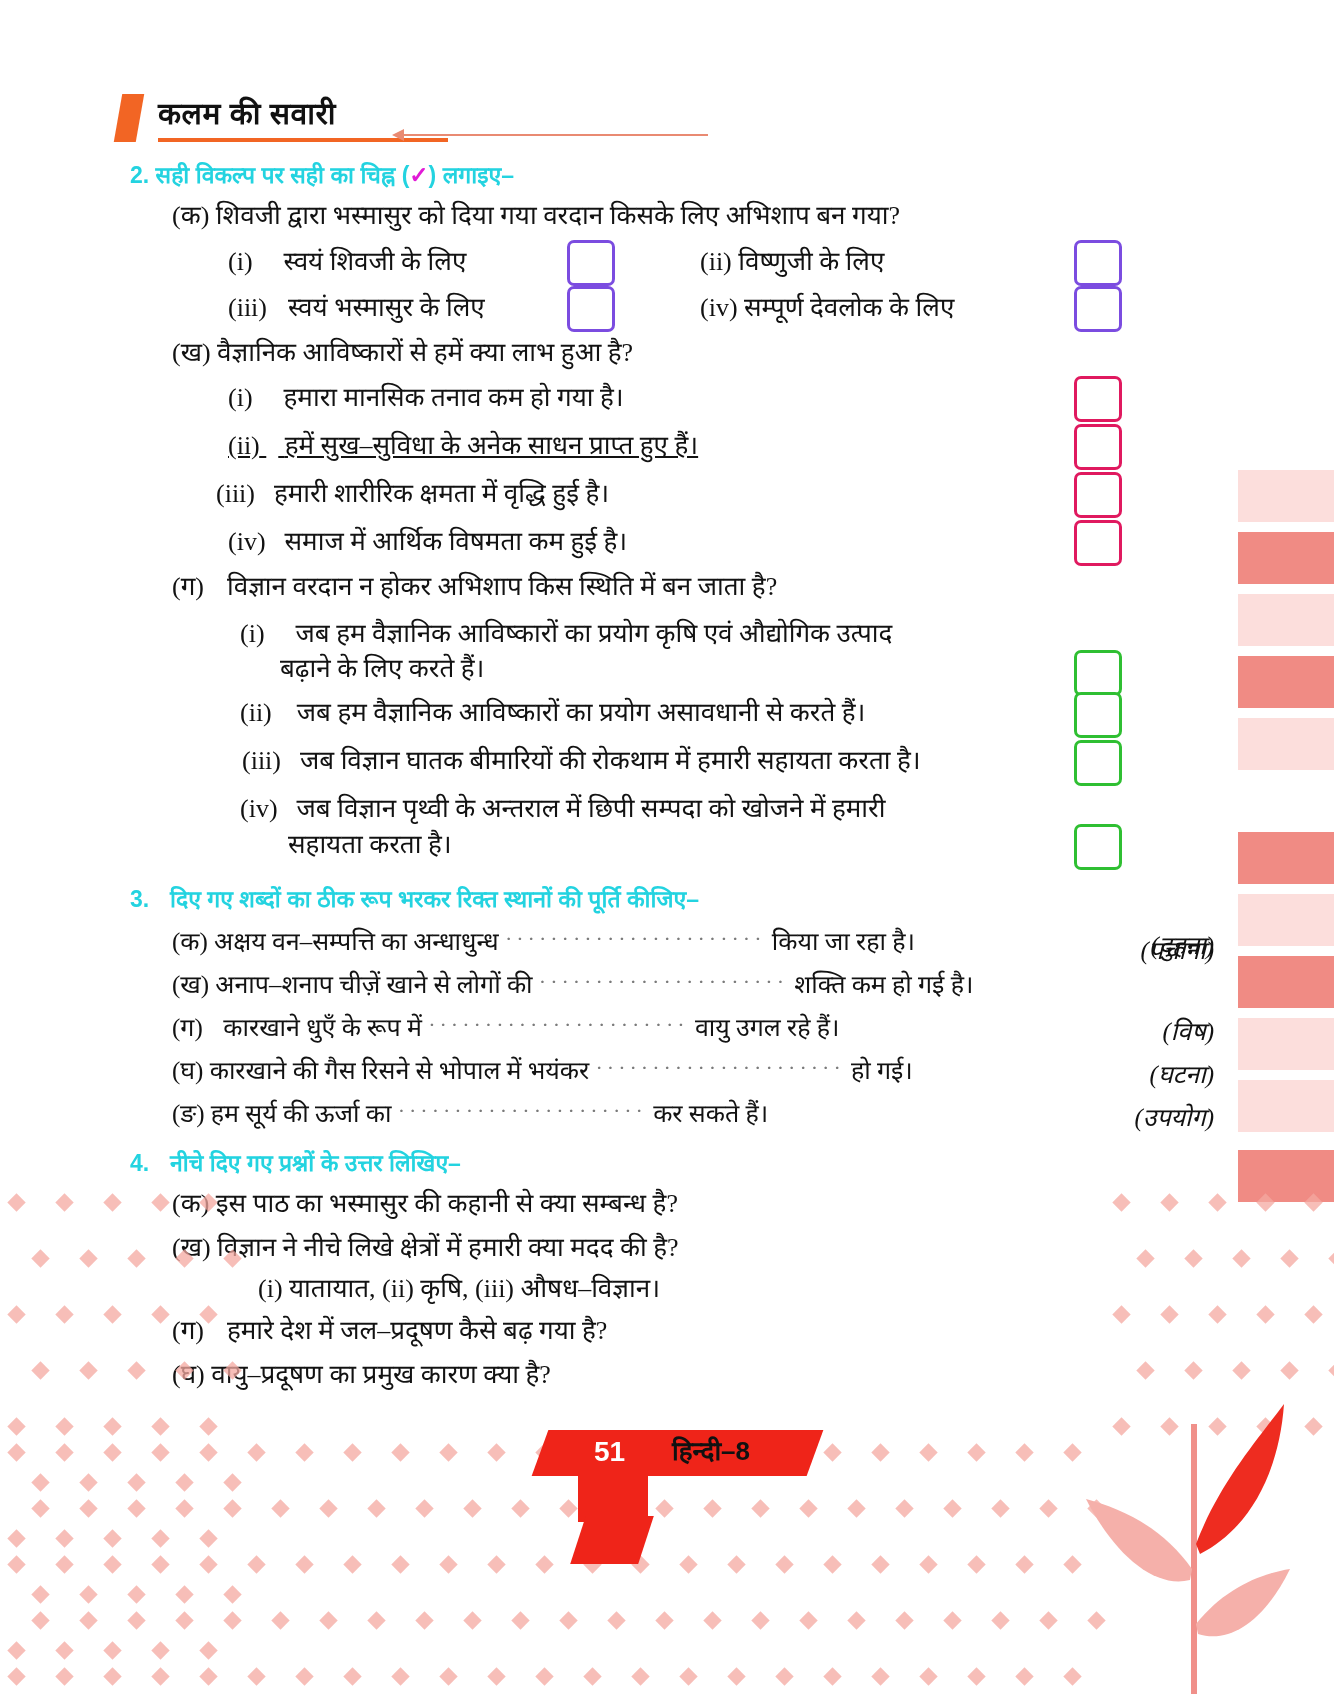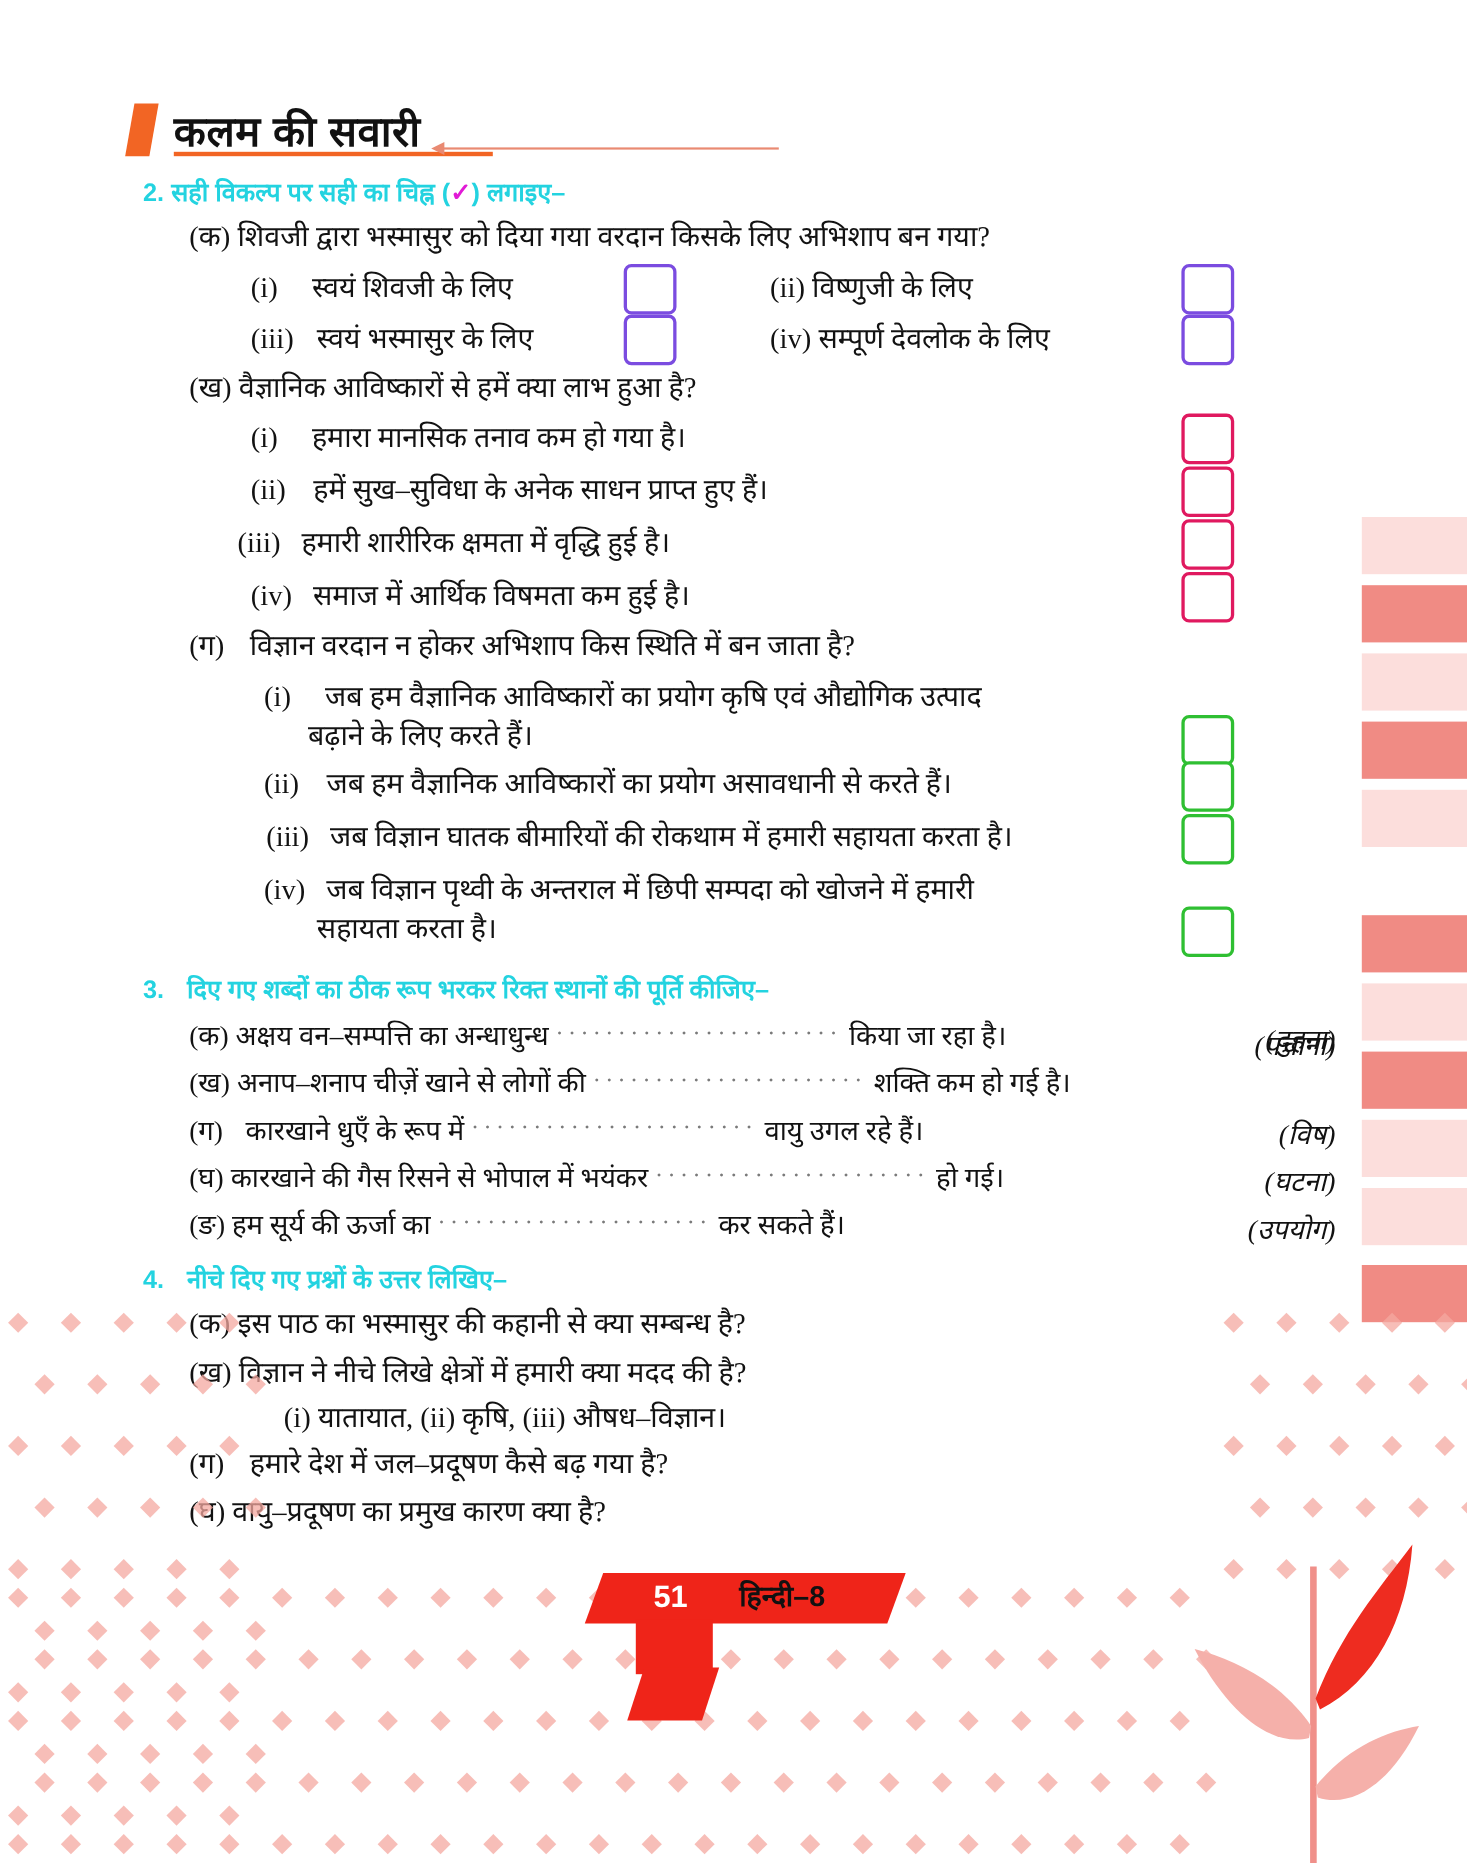--- a/index.html
+++ b/index.html
@@ -26,21 +26,21 @@
 
   
   .header { position:absolute; left:118px; top:92px; width:1090px; height:58px; }
   .hdr-bar {
     position:absolute; left:0; top:2px; width:22px; height:48px;
     background:#f26524; transform: skewX(-10deg);
   }
   .hdr-title {
     position:absolute; left:40px; top:0px;
     font-family:"Liberation Sans", sans-serif;
-    font-weight:bold; font-size:38px; color:#111; letter-spacing:.5px;
+    font-weight:bold; font-size:30px; color:#111; letter-spacing:.5px;
     white-space:nowrap;
   }
   .hdr-underline {
     position:absolute; left:40px; top:46px; width:290px; height:4px;
     background:#f26524;
   }
   .hdr-arrow {
     position:absolute; left:285px; top:42px; width:305px; height:2px;
     background:#e98a72;
   }
@@ -182,21 +182,21 @@
   <span>(ख)</span>
   <span>वैज्ञानिक आविष्कारों से हमें क्या लाभ हुआ है?</span>
 </div>
 <div class="line" style="left:228px; top:382px;">
   <span>(i)</span>
   <span style="display:inline-block;width:18px;"></span>
   <span>हमारा मानसिक तनाव कम हो गया है।</span>
 </div>
 <div class="cbox pink" style="left:1074px; top:376px;"></div>
 
-<div class="line" style="left:228px; top:430px;">
+<div class="line" style="left:228px; top:430px;text-decoration:underline;">
   <span>(ii)</span>
   <span style="display:inline-block;width:12px;"></span>
   <span>हमें सुख–सुविधा के अनेक साधन प्राप्त हुए हैं।</span>
 </div>
 <div class="cbox pink" style="left:1074px; top:424px;"></div>
 
 <div class="line" style="left:216px; top:478px;">
   <span>(iii)</span>
   <span style="display:inline-block;width:6px;"></span>
   <span>हमारी शारीरिक क्षमता में वृद्धि हुई है।</span>

